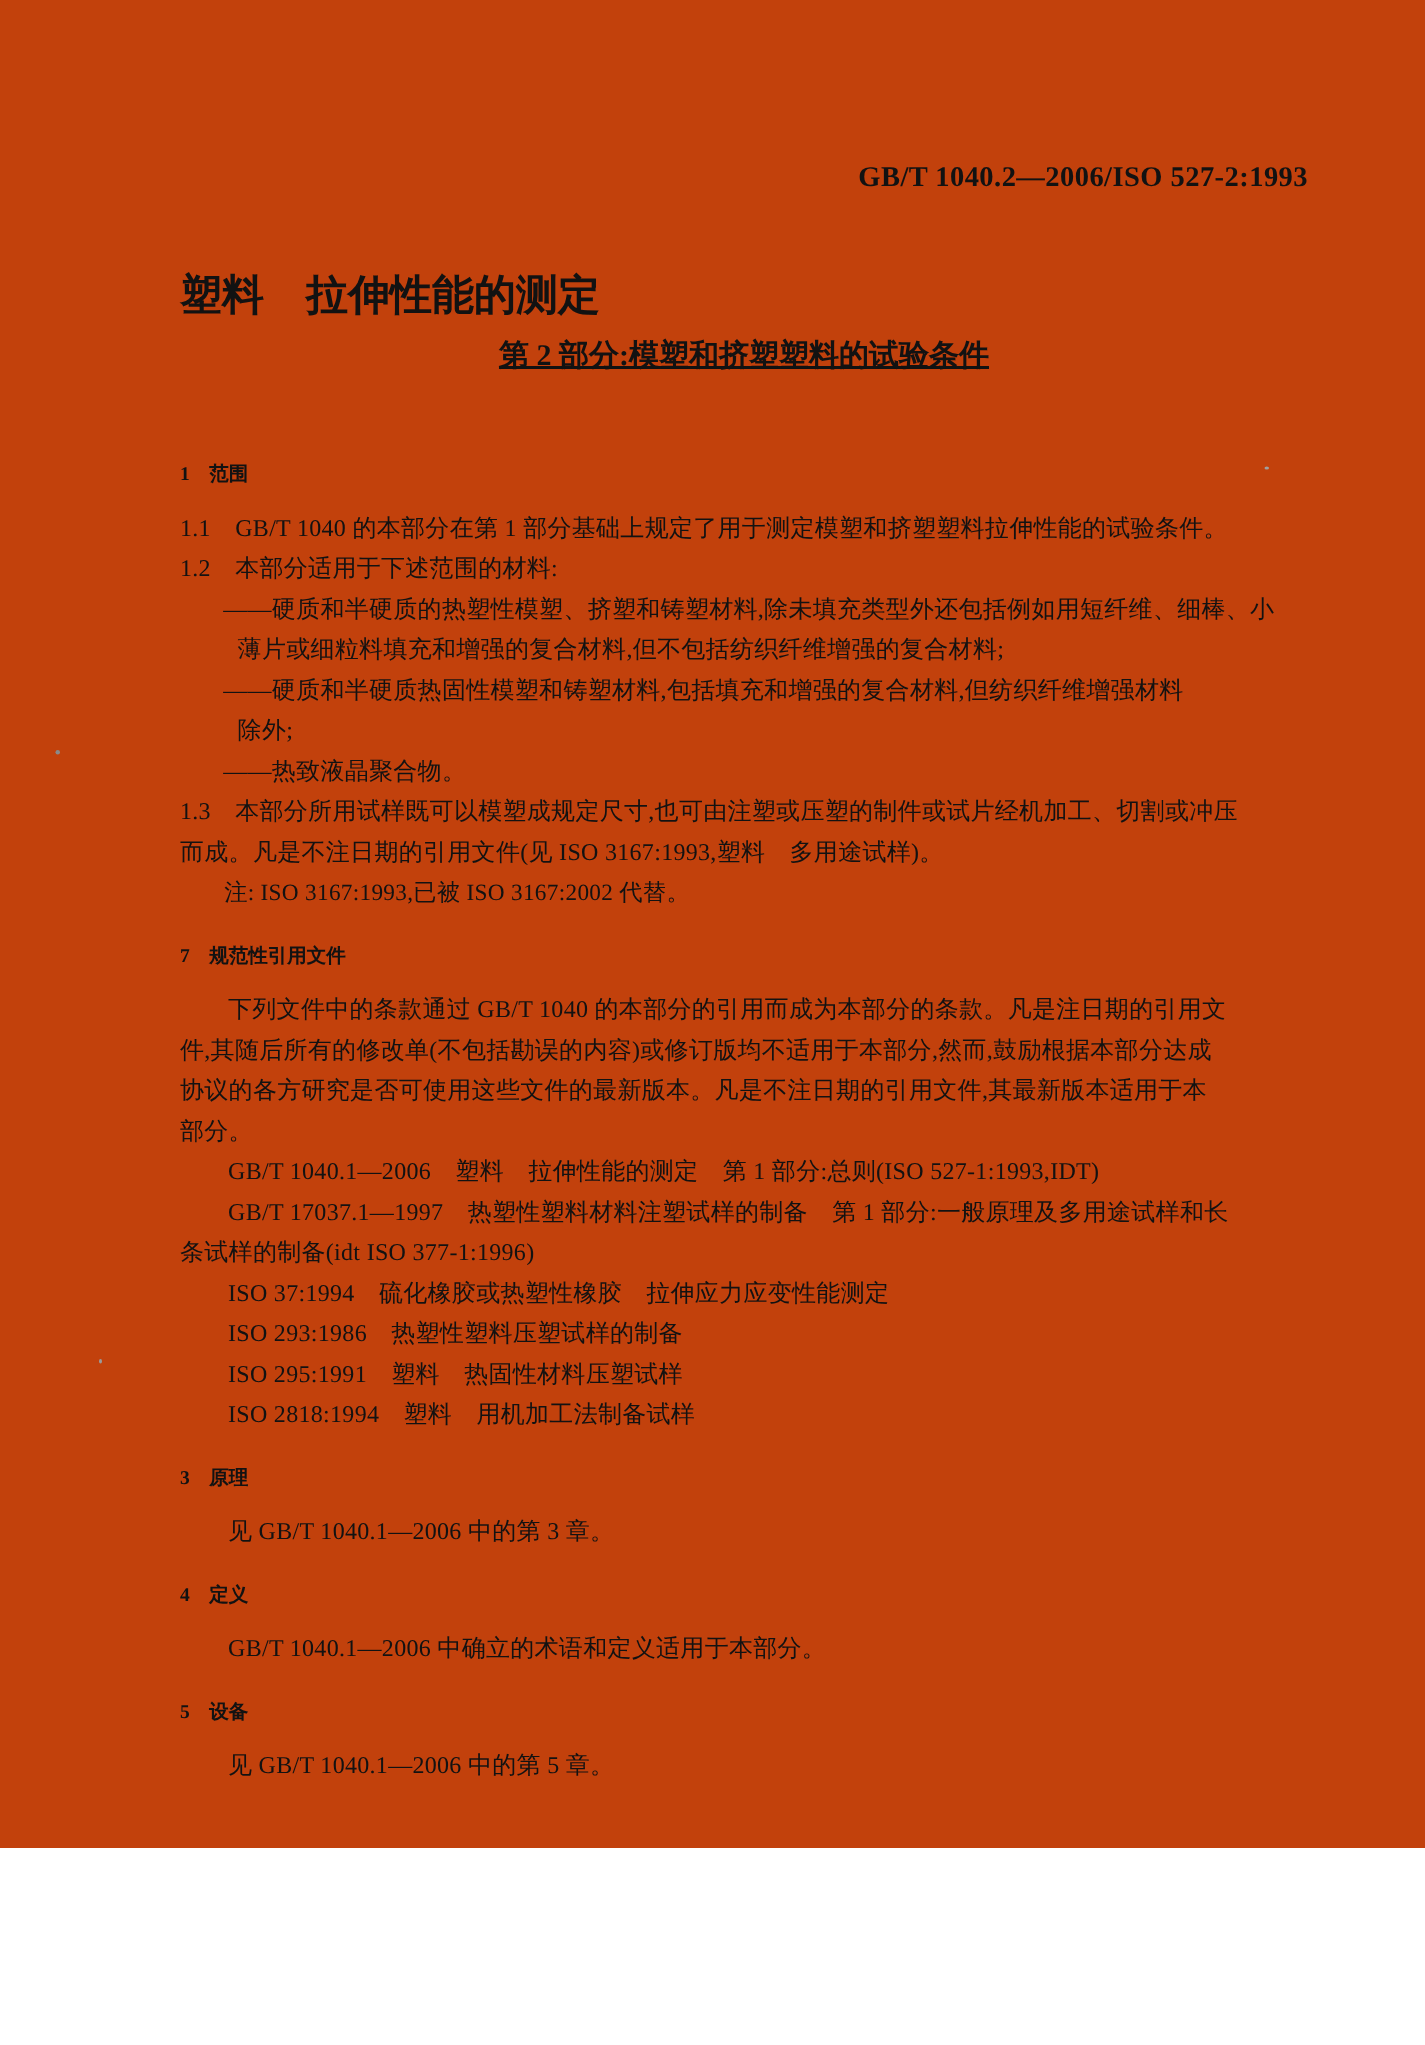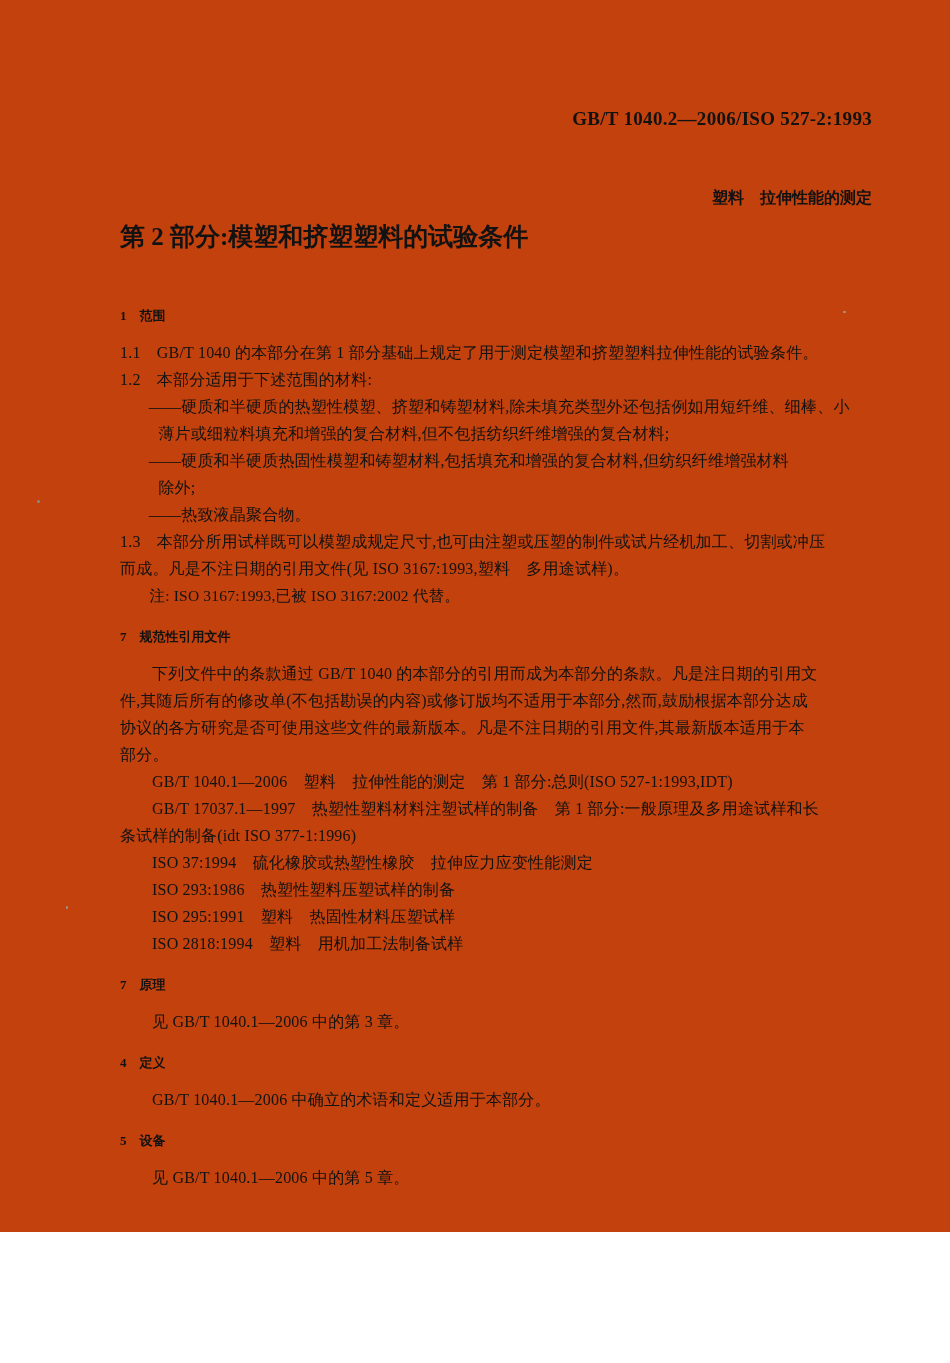--- a/index.html
+++ b/index.html
@@ -25,30 +25,32 @@
   .header-code {
     margin-top: 106px;
     text-align: right;
     font-size: 19px;
     font-weight: bold;
     letter-spacing: 0.3px;
     line-height: 26px;
   }
   .title1 {
     margin: 50px 0 0 0;
-    text-align: right;
-    font-size: 16px;
+    text-align: left;
+    font-size: 28px;
     font-weight: bold;
     line-height: 32px;
   }
   .title2 {
     margin: 6px 0 0 0;
-    font-size: 25px;
+    text-align: center;
+    font-size: 20px;
     font-weight: bold;
     line-height: 34px;
+    text-decoration: underline;
   }
   .sec-heading {
     font-size: 13px;
     font-weight: bold;
     line-height: 27px;
     margin: 14px 0 10px 0;
   }
   .section:first-of-type .sec-heading {
     margin-top: 48px;
   }
@@ -113,21 +115,21 @@
           <div class="line flush">部分。</div>
           <div class="line indent">GB/T 1040.1—2006　塑料　拉伸性能的测定　第 1 部分:总则(ISO 527-1:1993,IDT)</div>
           <div class="line indent">GB/T 17037.1—1997　热塑性塑料材料注塑试样的制备　第 1 部分:一般原理及多用途试样和长</div>
           <div class="line flush">条试样的制备(idt ISO 377-1:1996)</div>
           <div class="line indent">ISO 37:1994　硫化橡胶或热塑性橡胶　拉伸应力应变性能测定</div>
           <div class="line indent">ISO 293:1986　热塑性塑料压塑试样的制备</div>
           <div class="line indent">ISO 295:1991　塑料　热固性材料压塑试样</div>
           <div class="line indent">ISO 2818:1994　塑料　用机加工法制备试样</div>
         </div>
         <div class="section">
-          <div class="sec-heading">7　原理</div>
+          <div class="sec-heading">3　原理</div>
           <div class="line indent">见 GB/T 1040.1—2006 中的第 3 章。</div>
         </div>
         <div class="section">
           <div class="sec-heading">4　定义</div>
           <div class="line indent">GB/T 1040.1—2006 中确立的术语和定义适用于本部分。</div>
         </div>
         <div class="section">
           <div class="sec-heading">5　设备</div>
           <div class="line indent">见 GB/T 1040.1—2006 中的第 5 章。</div>
         </div>

